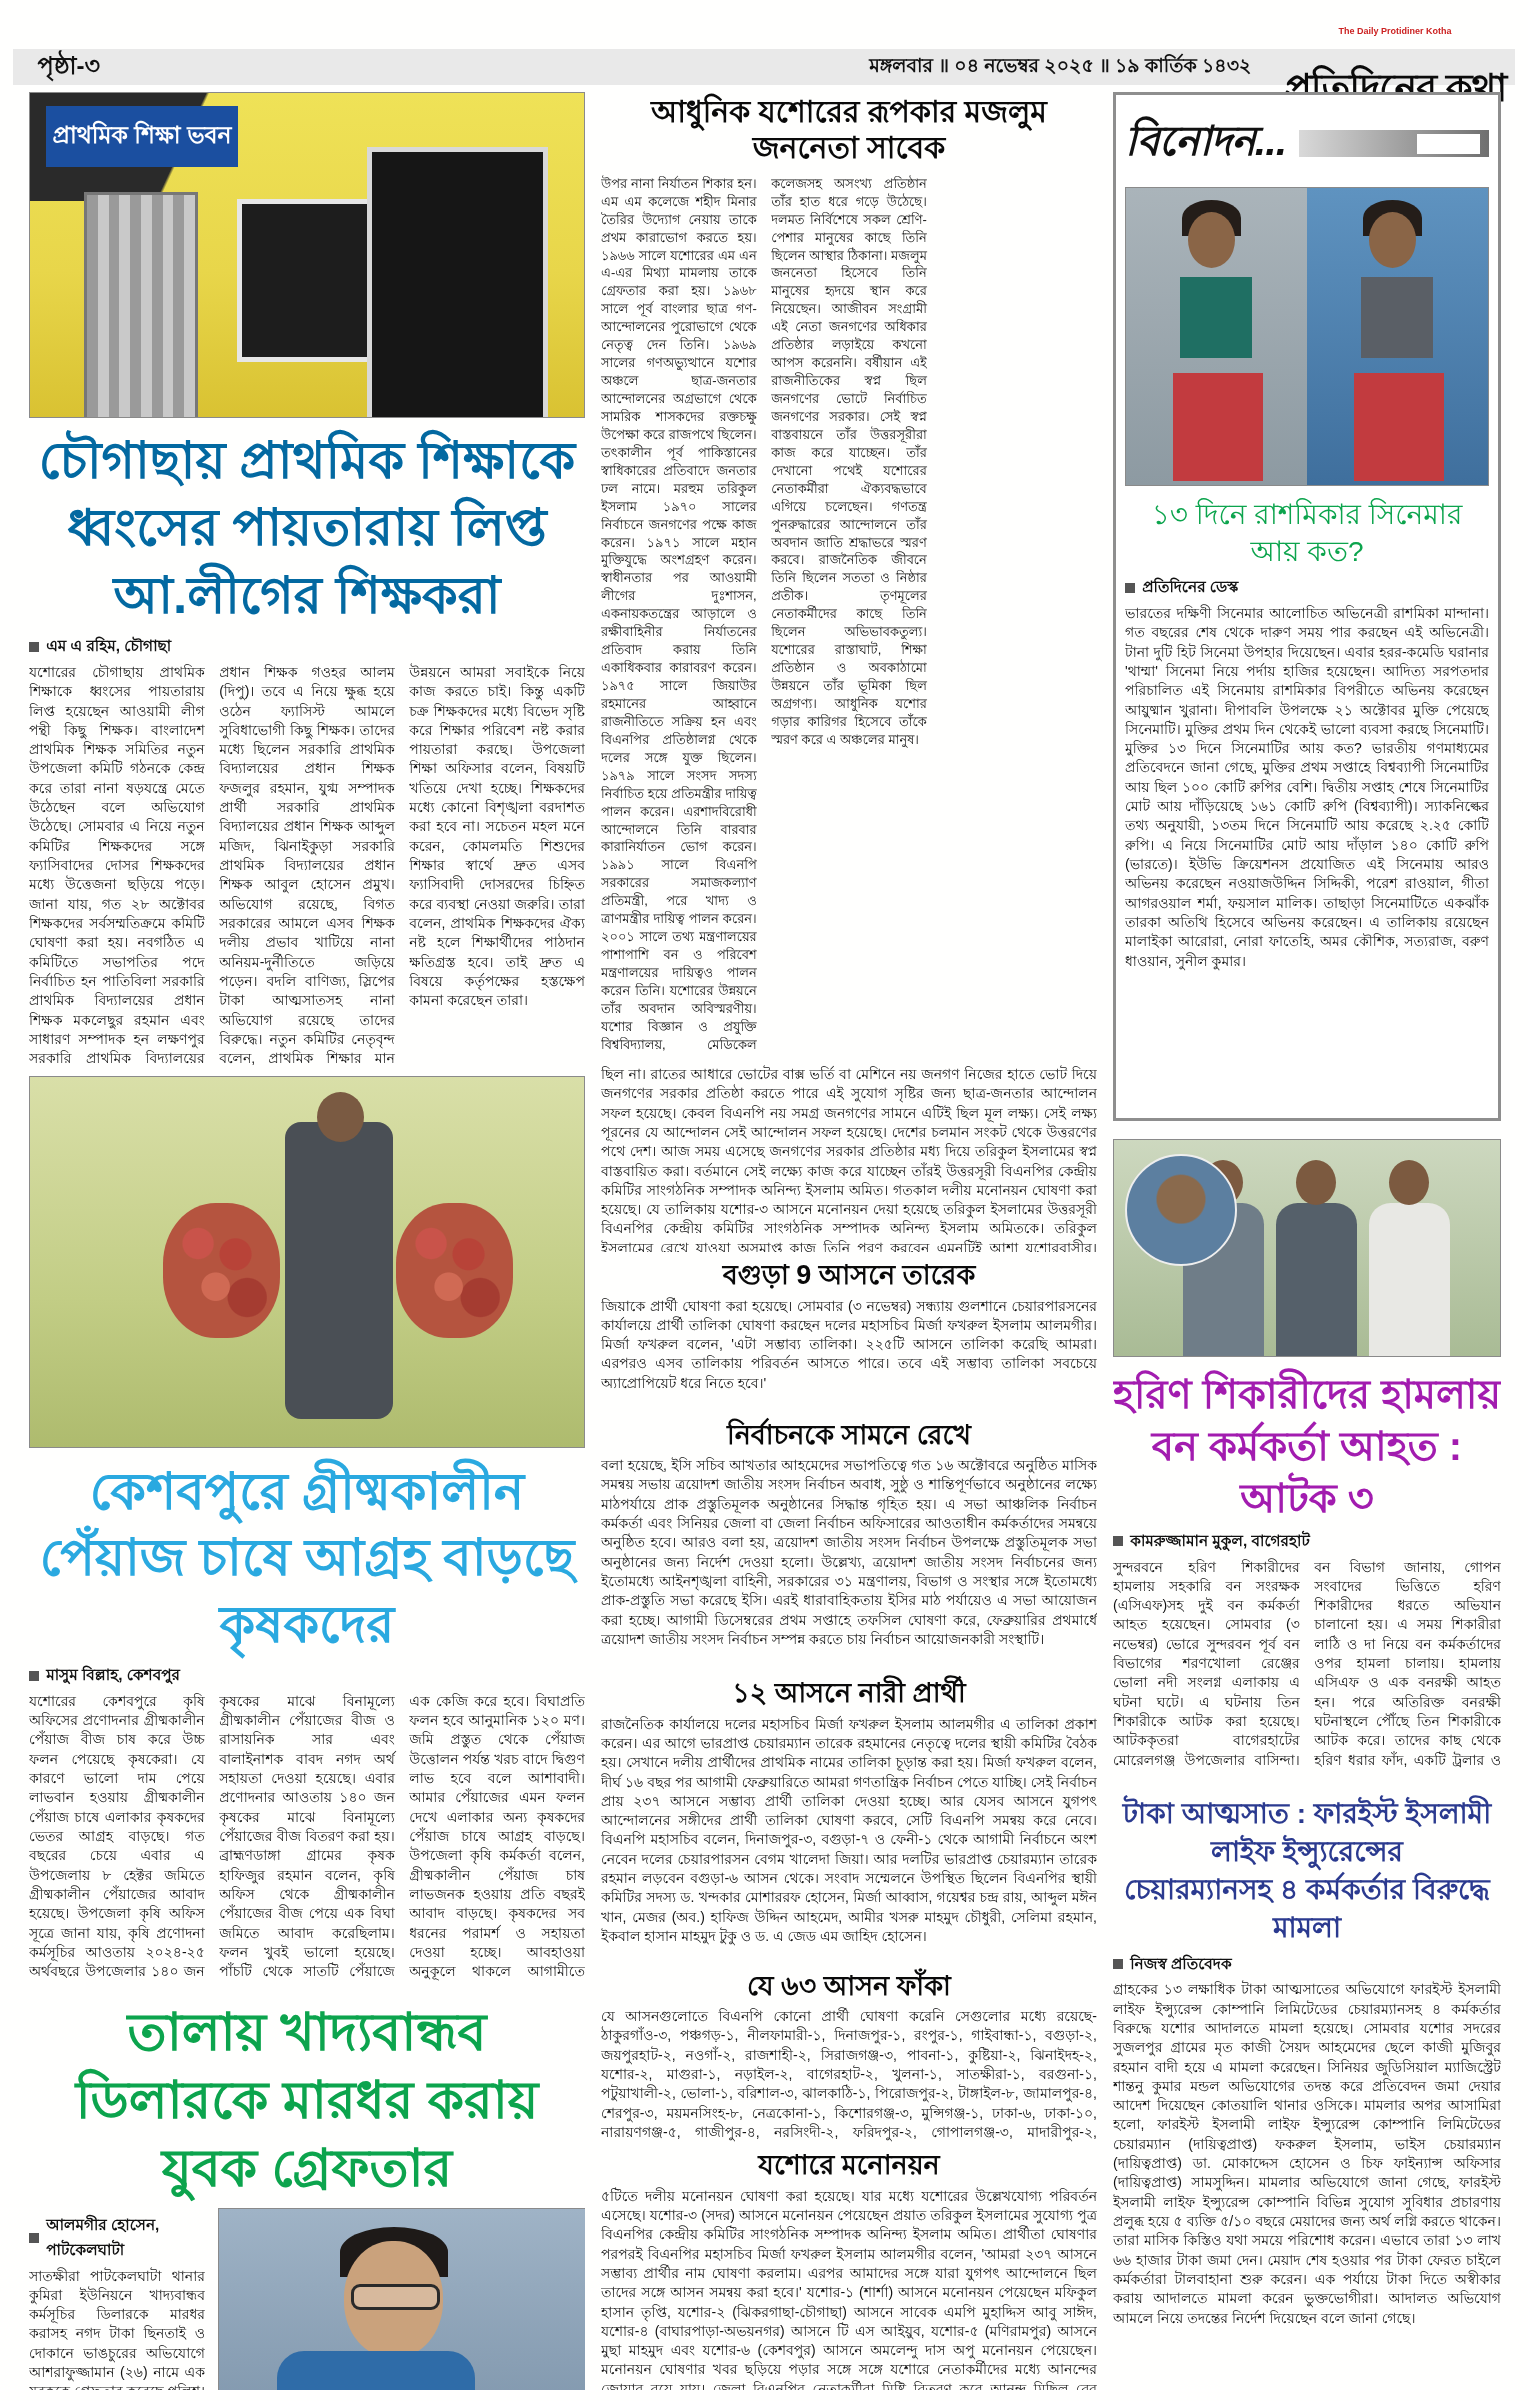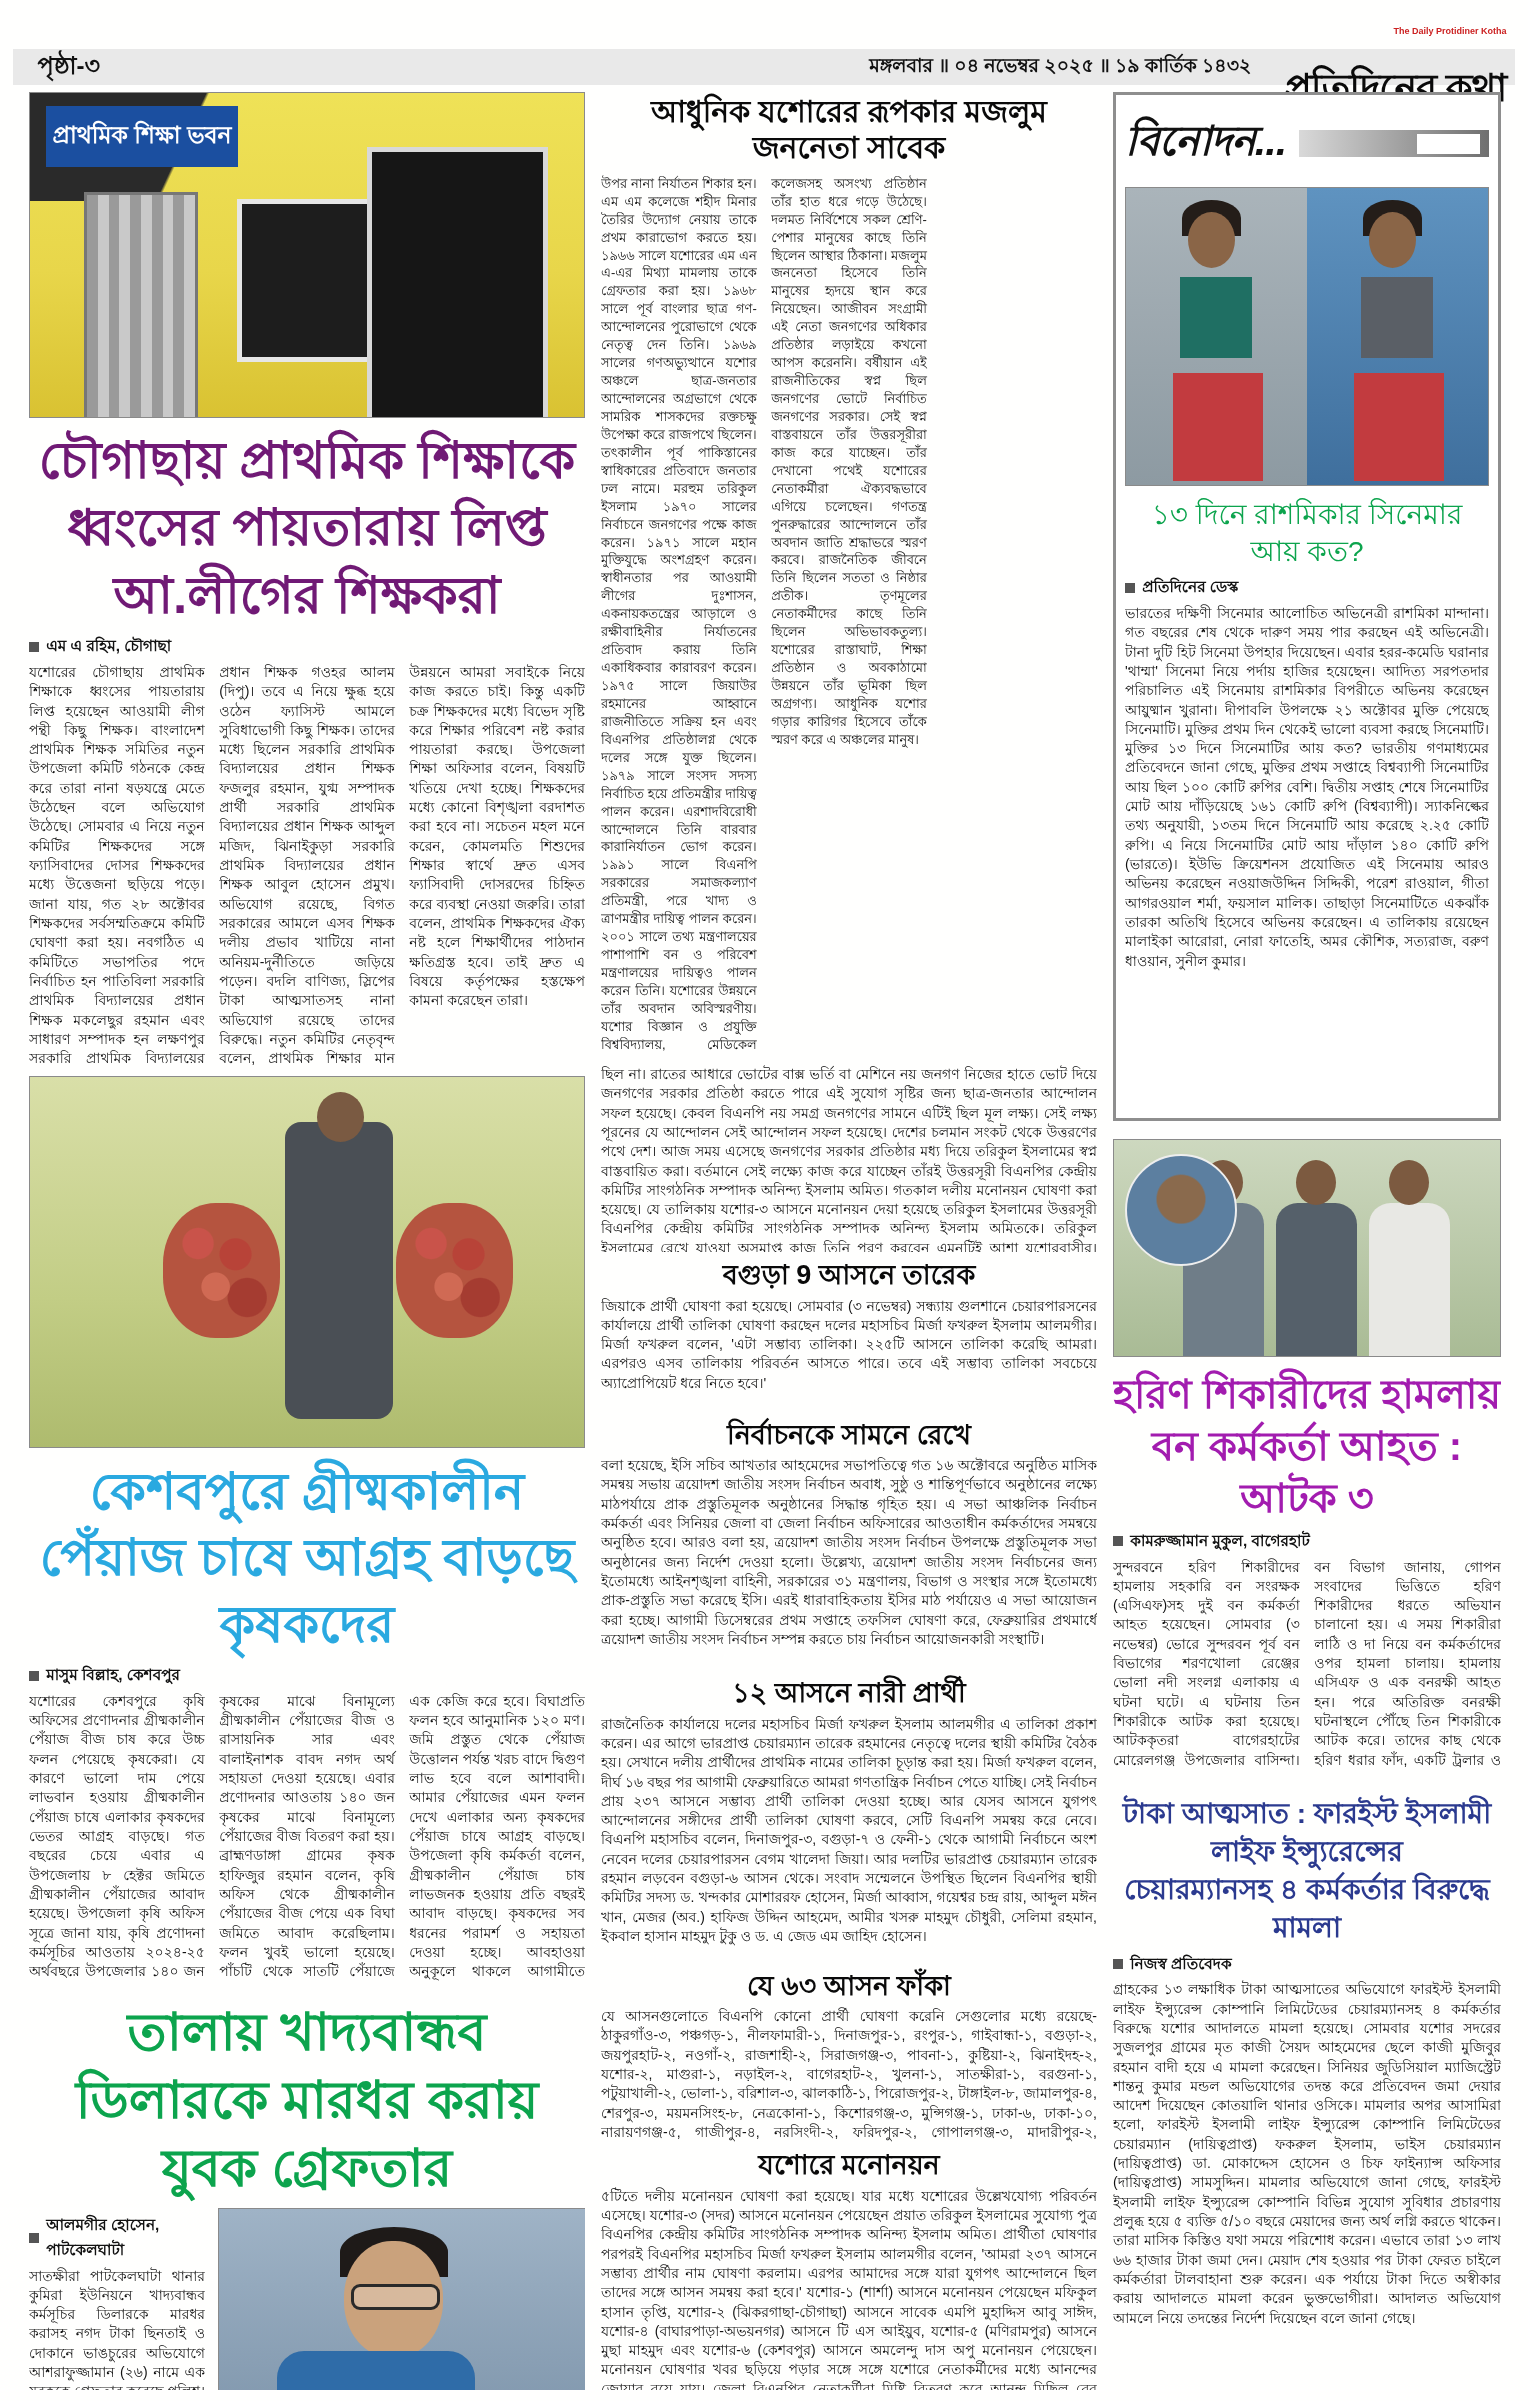--- a/index.html
+++ b/index.html
@@ -4,34 +4,34 @@
 <style>
   html,body{margin:0;padding:0;background:#ffffff;}
   .page{position:relative;width:1528px;height:2401px;background:#fffffe;overflow:hidden;
         font-family:"Liberation Sans","DejaVu Sans",sans-serif;color:#111;}
   
   .header{position:absolute;left:12.6px;right:12.6px;top:49px;height:36px;background:#e9e9e9;
           display:flex;align-items:center;}
   .page-label{font-size:24px;font-weight:bold;margin-left:25px;}
   .header-right{margin-left:auto;display:flex;align-items:center;}
   .date-line{font-size:19px;font-weight:bold;margin-right:32px;}
-  .logo-block{display:flex;flex-direction:column;align-items:flex-end;margin-right:9px;line-height:1;gap:32px;}
+  .logo-block{display:flex;flex-direction:column;align-items:center;margin-right:9px;line-height:1;gap:32px;}
   .logo-tagline{color:#cc2222;font-size:9px;font-weight:bold;margin-bottom:0.9px;}
   .logo-text{font-size:38px;font-weight:900;letter-spacing:-0.9px;color:#0a0a0a;}
   
   .col-left{position:absolute;left:29px;top:92px;width:556px;height:2298px;overflow:hidden;}
   .col-center{position:absolute;left:601px;top:92px;width:496px;height:2298px;overflow:hidden;}
   .col-right{position:absolute;left:1113px;top:92px;width:388px;height:2298px;overflow:hidden;}
   
   .body-text{font-size:14px;line-height:1.38;text-align:justify;color:#121212;}
   .cols3{column-count:3;column-gap:14.4px;column-fill:auto;}
   .cols2{column-count:2;column-gap:14.4px;column-fill:auto;}
   .byline{display:flex;align-items:center;font-size:15.3px;font-weight:bold;margin:5.4px 0 3.6px 0;}
   .byline-sq{width:10px;height:10px;background:#555;margin-right:7.2px;flex:0 0 auto;}
-  .headline-red{color:#701a75;font-size:51px;line-height:1.32;font-weight:bold;text-align:center;margin:9px 0 3.6px 0;}
+  .headline-red{color:#0369a1;font-size:51px;line-height:1.32;font-weight:bold;text-align:center;margin:9px 0 3.6px 0;}
   .headline-blue{color:#2aa9e0;font-size:51px;line-height:1.3;font-weight:bold;text-align:center;margin:10.8px 0 3.6px 0;}
   .headline-green-big{color:#0ca44d;font-size:52px;line-height:1.3;font-weight:bold;text-align:center;margin:12.6px 0 5.4px 0;}
   .headline-black{color:#0a0a0a;font-size:30px;line-height:1.2;font-weight:bold;text-align:center;margin:1.8px 0 9px 0;}
   .subhead{color:#0a0a0a;font-size:27px;line-height:1.25;font-weight:bold;text-align:center;margin:7.2px 0 3.6px 0;}
   .headline-green-med{color:#0ca44d;font-size:28px;line-height:1.3;font-weight:normal;text-align:center;margin:10.8px 0 1.8px 0;}
   .headline-magenta{color:#a21caf;font-size:40px;line-height:1.3;font-weight:bold;text-align:center;margin:10.8px 0 1.8px 0;}
   .headline-navy{color:#2b3a8f;font-size:28px;line-height:1.35;font-weight:bold;text-align:center;margin:12.6px 0 1.8px 0;}
   
   .photo{position:relative;overflow:hidden;border:0.9px solid #8a8a8a;background:#cfcfcf;}
   .ph-school{height:324px;background:linear-gradient(180deg,#efe257 0%,#e8d64a 55%,#d9c232 100%);}

